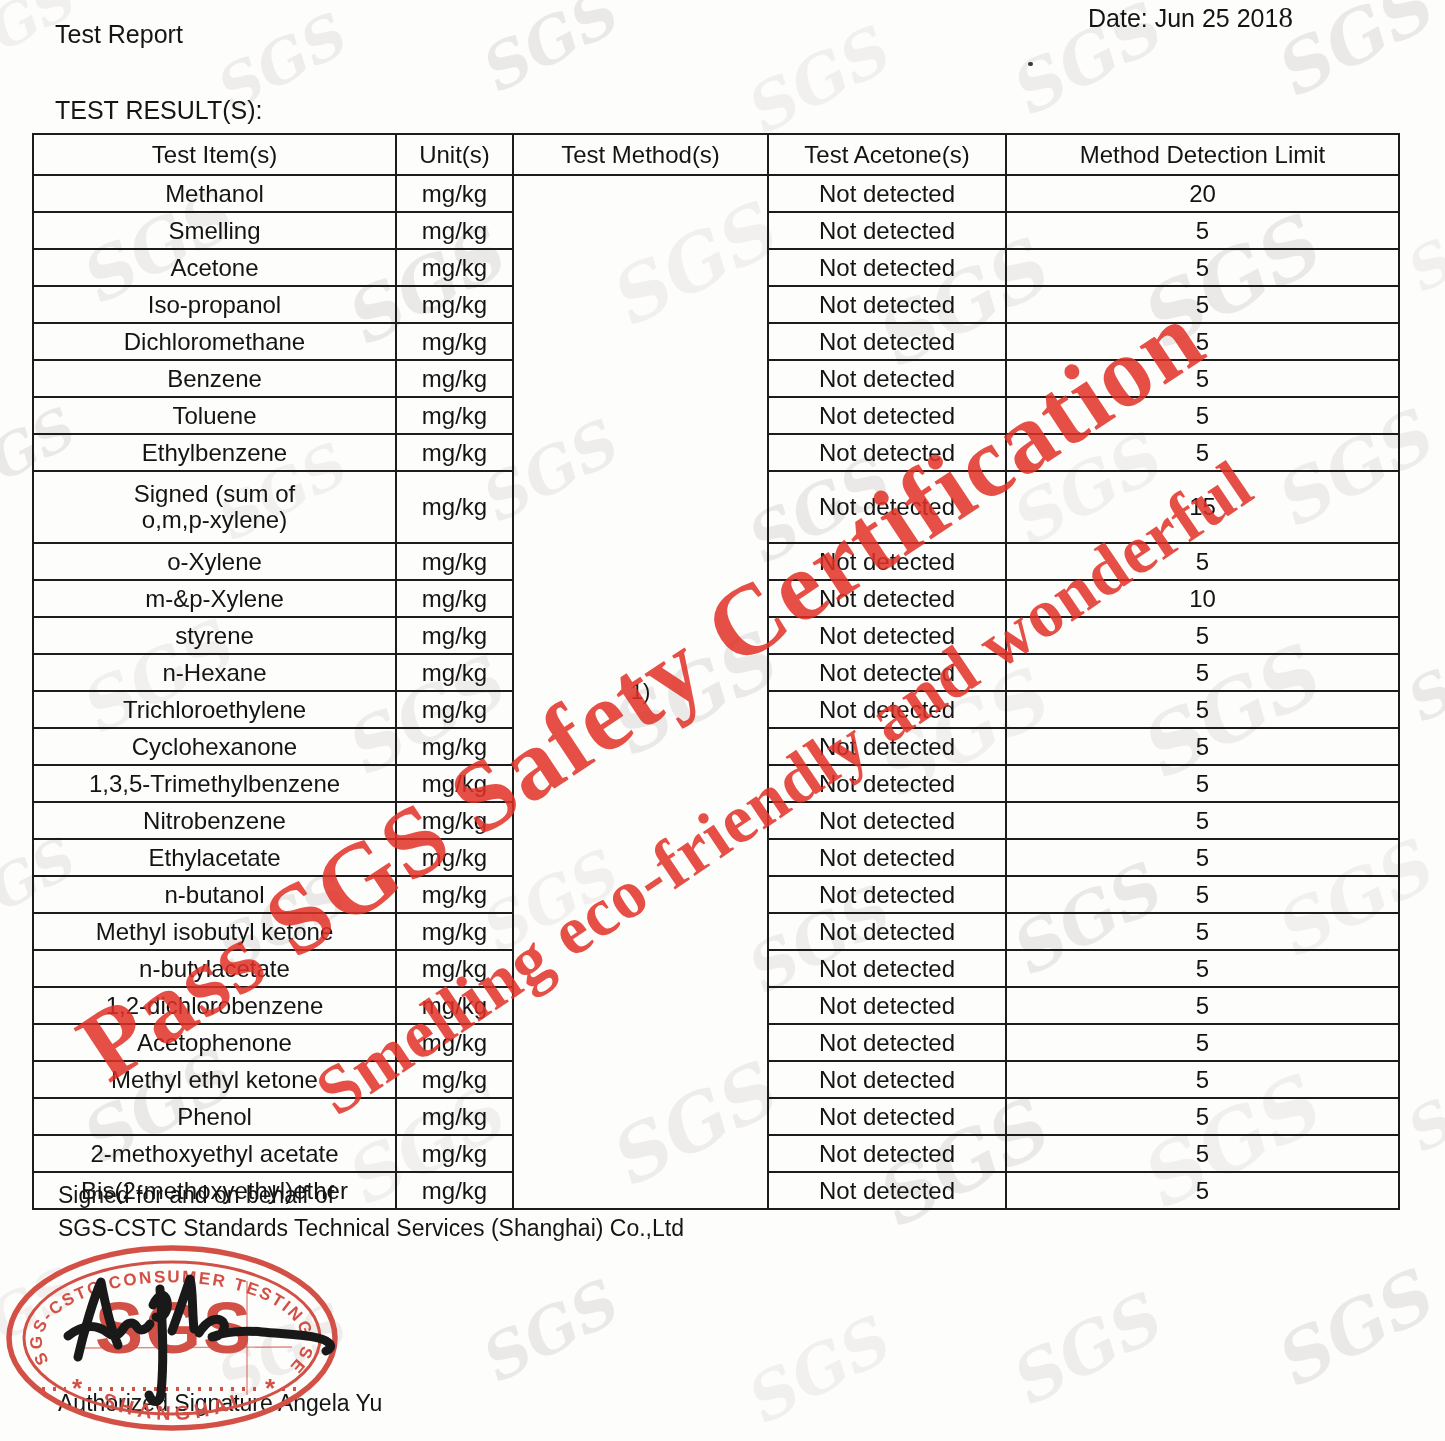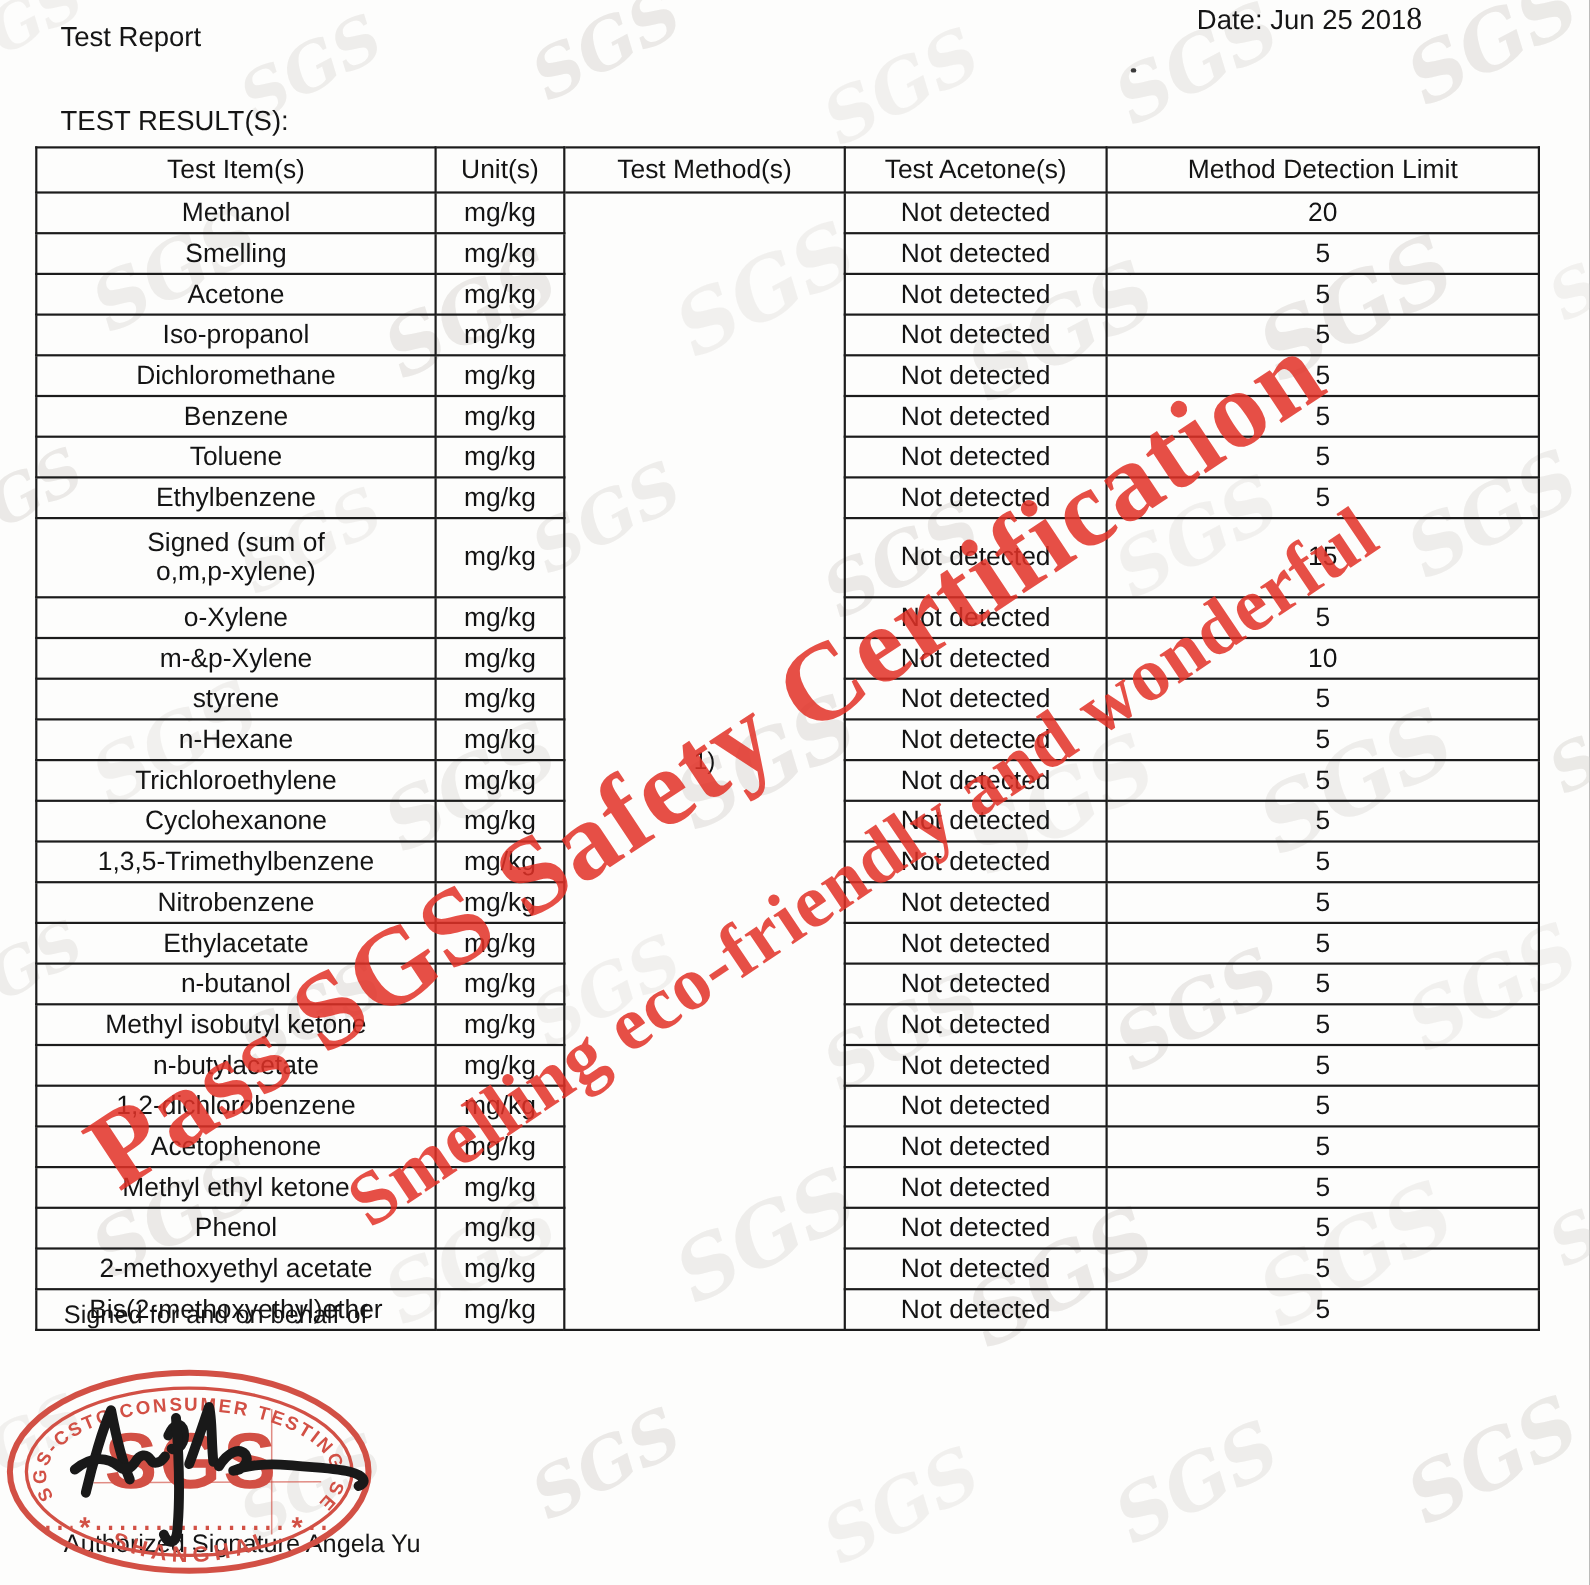--- a/index.html
+++ b/index.html
@@ -304,20 +304,21 @@
           <td>Not detected</td>
           <td>5</td>
         </tr>
       </tbody>
   </table>
 
   <div class="wm" id="wm-line1">Pass SGS Safety Certification</div>
   <div class="wm" id="wm-line2">Smelling eco-friendly and wonderful</div>
 
   <div class="foot" id="signed-1">Signed for and on behalf of</div>
+  <div class="foot" id="signed-2">SGS-CSTC Standards Technical Services (Shanghai) Co.,Ltd</div>
   <div class="foot" id="authorized">Authorized Signature Angela Yu</div>
 
   <svg id="stamp-svg" width="400" height="198" viewBox="0 0 400 198">
     <g fill="none" stroke="#d25045">
       <ellipse cx="172" cy="95" rx="163" ry="90" stroke-width="5.5"></ellipse>
       <ellipse cx="172" cy="95" rx="148" ry="76" stroke-width="3"></ellipse>
     </g>
     <defs>
       <path id="arcTop" d="M 52,121 A 130,59 0 1 1 292,121"></path>
       <path id="arcBottom" d="M 96,160 Q 172,194 248,160"></path>

